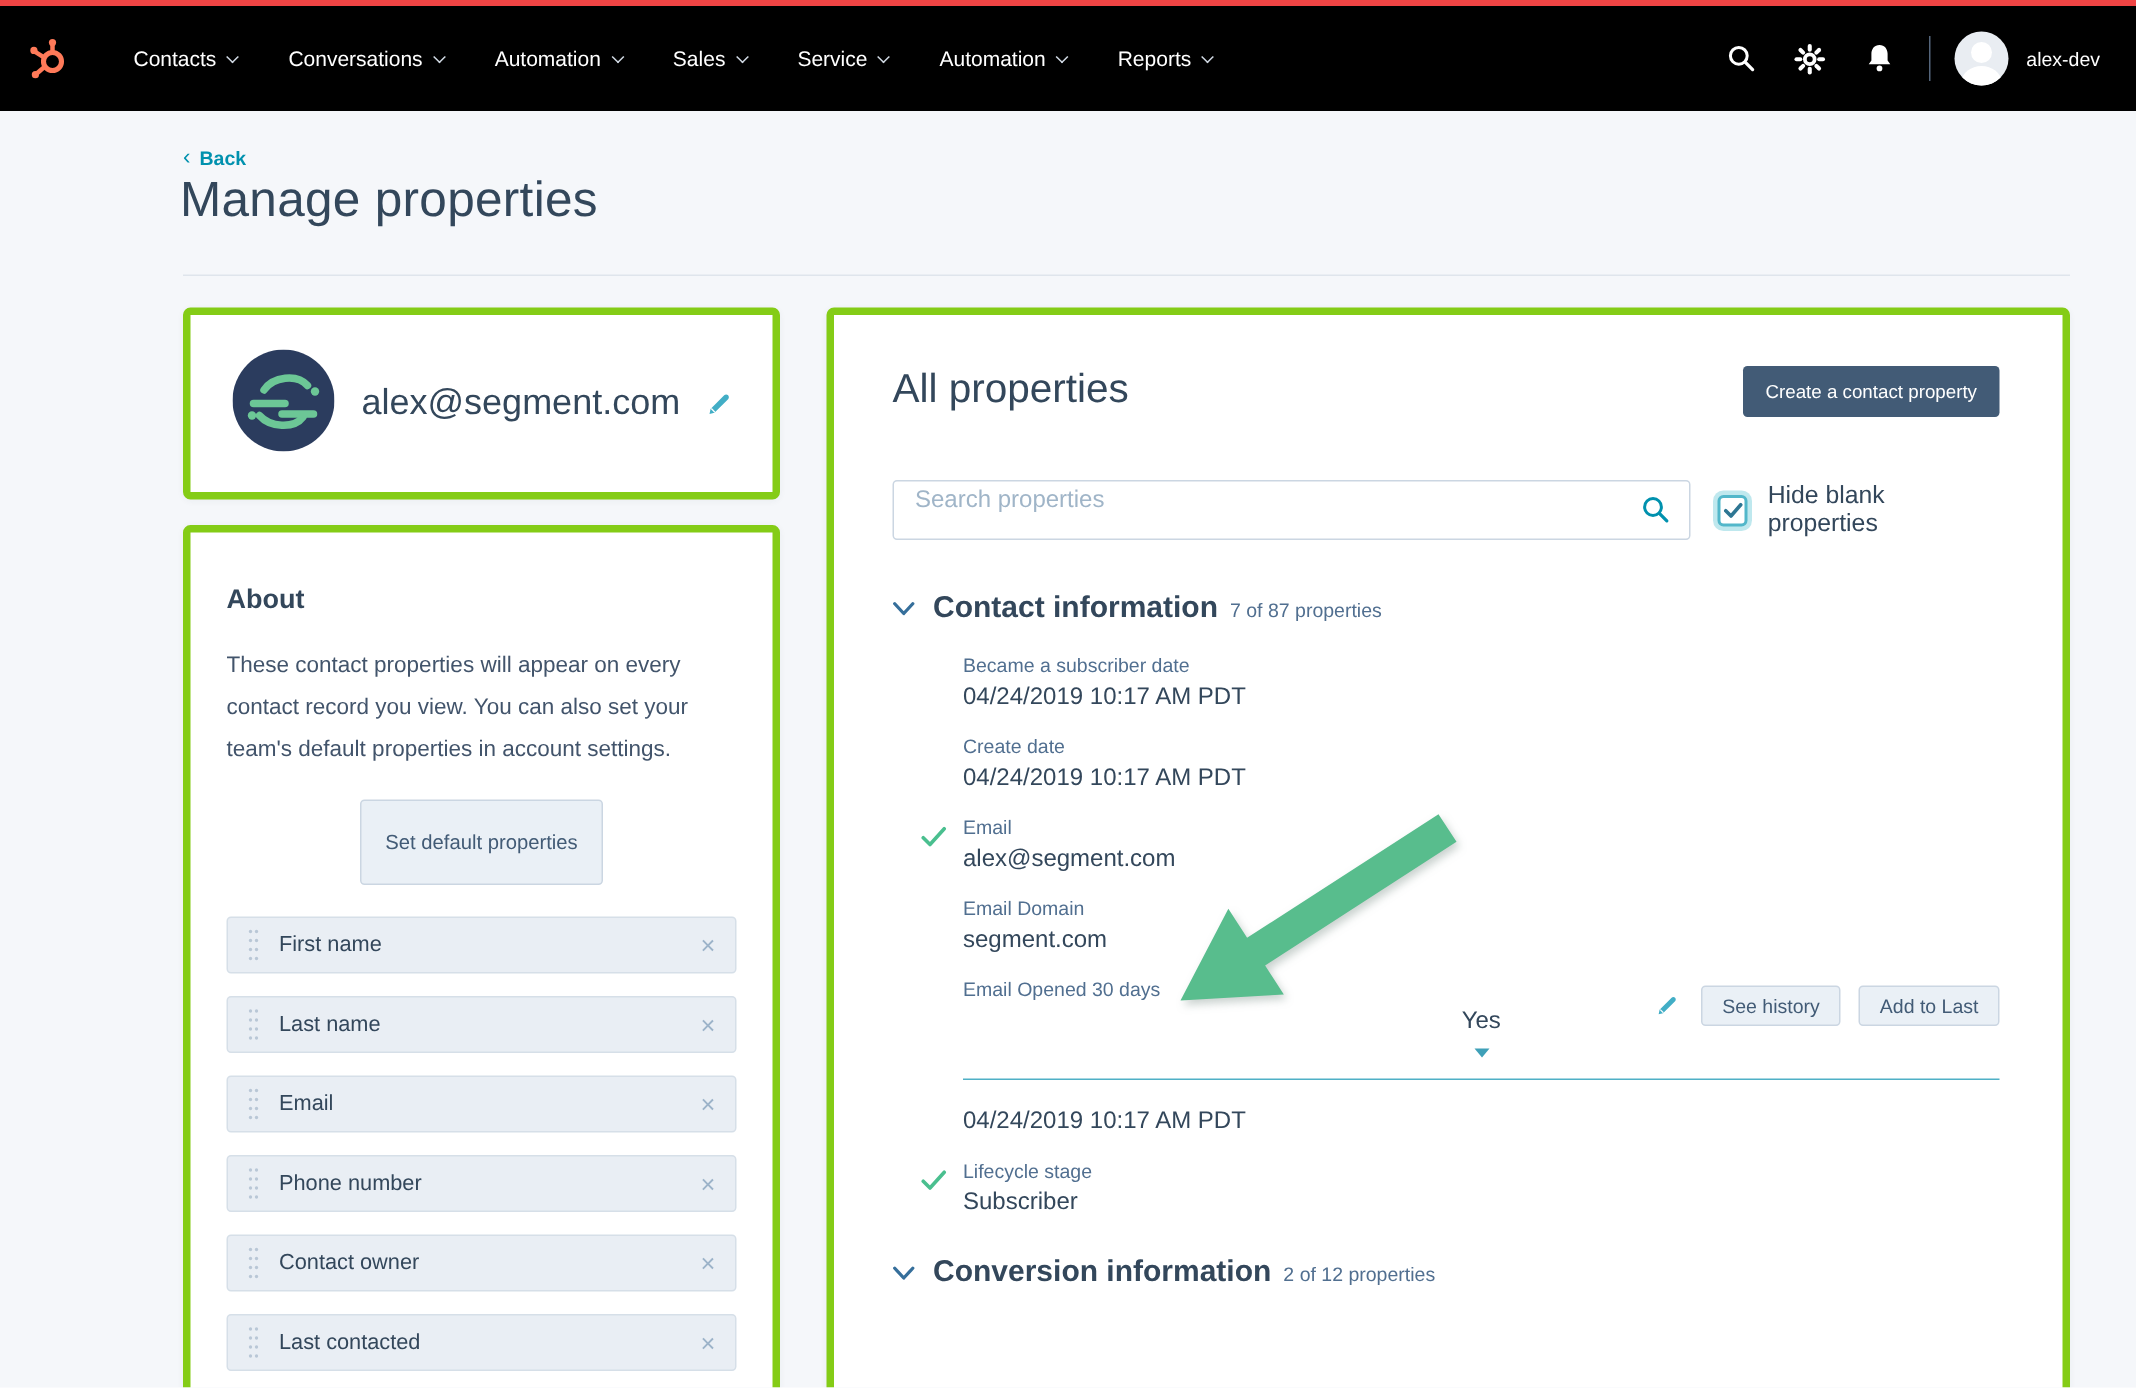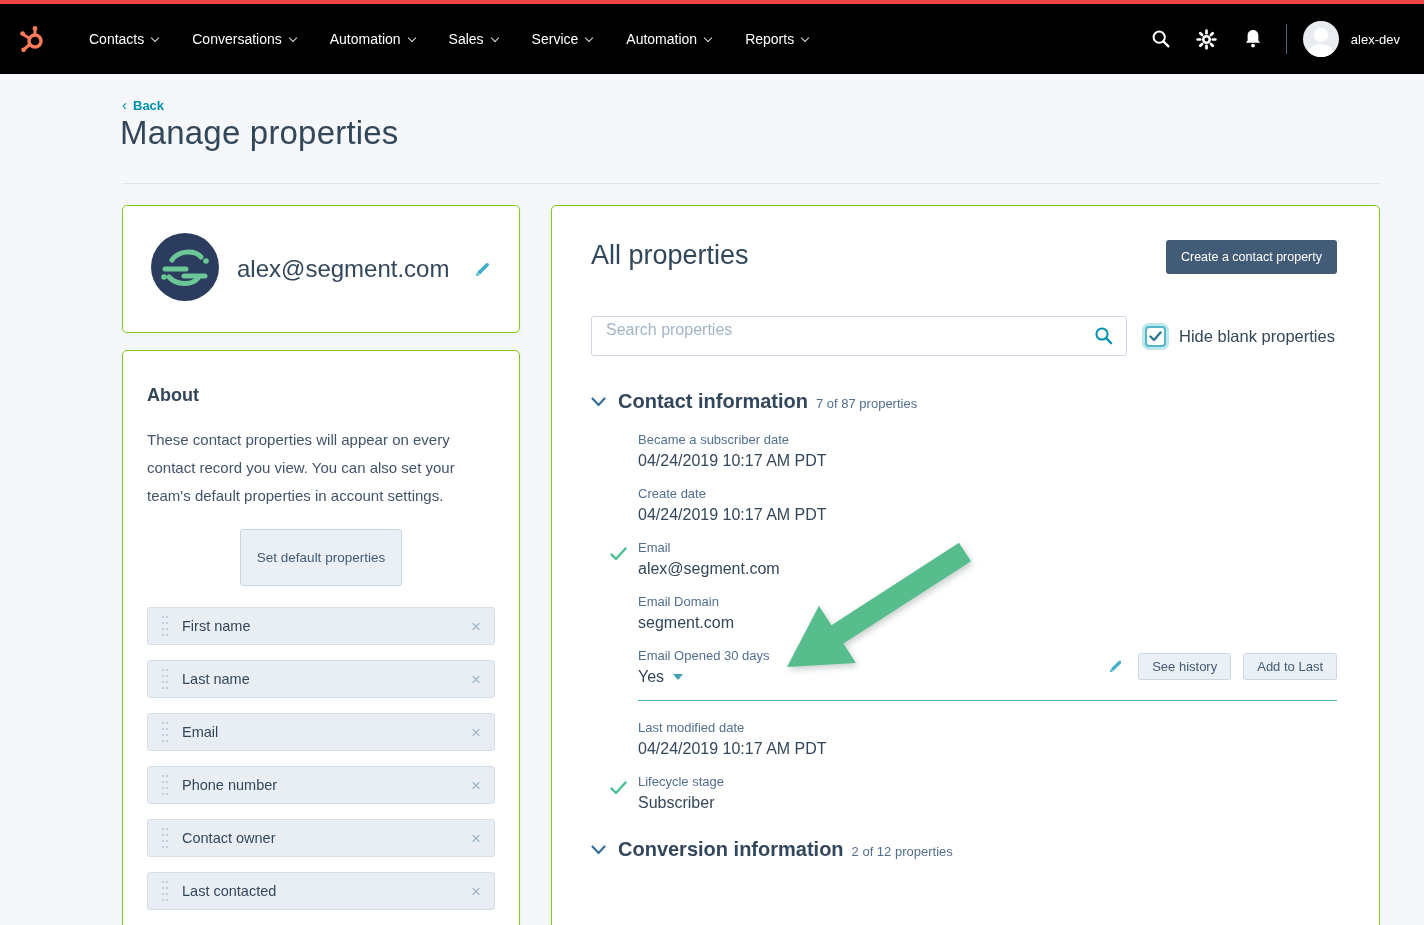--- a/index.html
+++ b/index.html
@@ -26,21 +26,21 @@
   .avatar .a-body { position:absolute; left:5px; top:23px; width:26px; height:20px; border-radius:50%; background:#fff; }
   .nav-user { color:#fff; font-size:13px; margin-left:12px; }
 
   
   .back { position:absolute; top:98px; left:122px; color:#0091ae; font-size:13px; font-weight:700; display:flex; align-items:center; gap:6px; cursor:pointer; }
   .back .chev { font-size:15px; font-weight:400; margin-top:-2px; }
   .page-title { position:absolute; top:114px; left:120px; margin:0; font-size:33px; font-weight:300; color:#33475b; letter-spacing:.2px; }
   .divider { position:absolute; top:183px; left:122px; width:1258px; height:0; border-top:1px solid #dfe5ec; }
 
   
-  .card { position:absolute; background:#fff; border:1px solid #84cc16; border-radius:5px; box-shadow:0 1px 5px rgba(45,62,80,.05); }
+  .card { position:absolute; background:#fff; border:5px solid #84cc16; border-radius:5px; box-shadow:0 1px 5px rgba(45,62,80,.05); }
   .profile-card { left:122px; top:205px; width:398px; height:128px; }
   .about-card   { left:122px; top:350px; width:398px; height:660px; }
   .main-card    { left:551px; top:205px; width:829px; height:790px; }
 
   .profile-inner { display:flex; align-items:center; height:100%; padding:0 28px; gap:18px; }
   .profile-email { flex:1; font-size:24px; color:#33475b; }
   .pencil { cursor:pointer; display:flex; }
 
   .about-inner { padding:28px 24px 0; }
   .about-title { font-size:18px; font-weight:700; margin:6px 0 20px; color:#33475b; }
@@ -71,21 +71,21 @@
   .sec-chev { width:16px; margin-right:11px; align-self:center; display:flex; }
   .sec-title { margin:0; font-size:20px; font-weight:700; color:#33475b; }
   .sec-count { font-size:13px; color:#516f90; margin-left:8px; }
 
   .prop-list { margin-bottom:8px; }
   .prop-row { position:relative; margin:0 0 16px 47px; }
   .prop-label { font-size:13px; color:#516f90; margin-bottom:5px; }
   .prop-value { font-size:16px; color:#33475b; }
   .row-check { position:absolute; left:-28px; top:7px; }
   .prop-row.editing { padding-bottom:14px; border-bottom:1px solid #4fb0c6; margin-bottom:19px; }
-  .value-line { display:flex; align-items:center; gap:9px; cursor:pointer; }
+  .value-line { display:flex; align-items:center; gap:9px; cursor:pointer;flex-direction:column; }
   .dd-caret { width:0; height:0; border-left:5px solid transparent; border-right:5px solid transparent; border-top:6px solid #3fa0b8; }
   .row-actions { position:absolute; right:0; top:5px; display:flex; align-items:center; }
   .btn-light { background:#eaf0f6; border:1px solid #cbd6e2; border-radius:3px; color:#425b76; font-size:13px; padding:5px 13px; margin-left:12px; font-family:inherit; cursor:pointer; }
   .row-actions .pencil { margin-right:3px; }
 
   .collapsed-gap { margin-top:26px; }
 
   
   .annotation-arrow { position:absolute; left:740px; top:540px; pointer-events:none; filter:drop-shadow(2px 3px 3px rgba(60,90,80,.28)); }
 </style>
@@ -417,21 +417,20 @@
                   <path d="M2 15 L2.7 11.6 L11.8 2.5 C12.5 1.8 13.7 1.8 14.4 2.5 C15.1 3.2 15.1 4.4 14.4 5.1 L5.3 14.2 Z" fill="#42aec6"></path>
                   <line x1="3.2" y1="11.4" x2="5.6" y2="13.8" stroke="#fff" stroke-width="0.9"></line>
                 </svg>
             </span>
             <button class="btn-light">See history</button>
             <button class="btn-light">Add to Last</button>
           </div>
         </div>
 
         <div class="prop-row">
-          <div class="prop-label">Last modified date</div>
           <div class="prop-value">04/24/2019 10:17 AM PDT</div>
         </div>
 
         <div class="prop-row">
           <span class="row-check">
             <svg width="17" height="14" viewBox="0 0 17 14">
                 <polyline points="1.5,7.5 6,12 15.5,1.5" fill="none" stroke="#4abf8f" stroke-width="2.4" stroke-linecap="round" stroke-linejoin="round"></polyline>
               </svg>
           </span>
           <div class="prop-label">Lifecycle stage</div>

